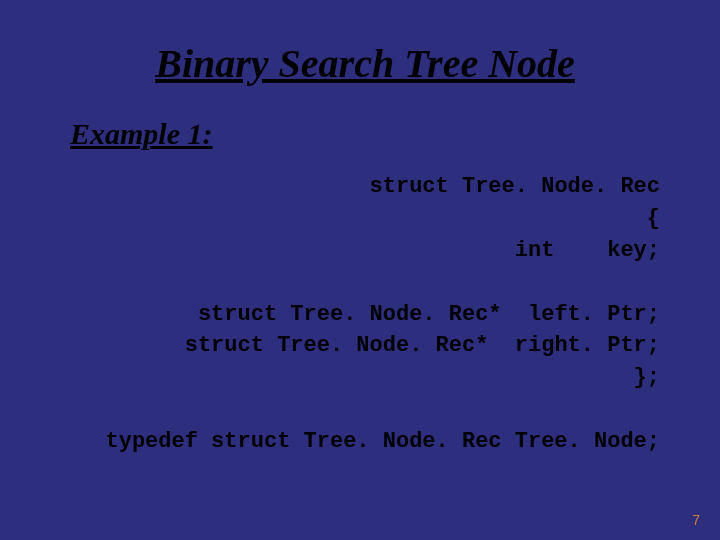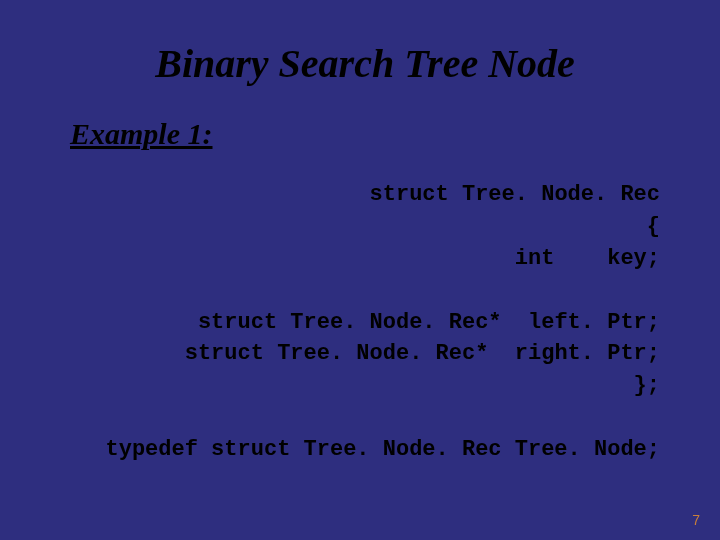--- a/index.html
+++ b/index.html
@@ -18,28 +18,29 @@
     box-sizing: border-box;
     padding: 30px 60px 20px 70px;
   }
   .title {
     text-align: center;
     font-style: italic;
     font-weight: bold;
     font-size: 40px;
     color: #000;
     margin: 10px 0 30px 0;
+    text-decoration: underline;
   }
   .subhead {
     font-style: italic;
     font-weight: bold;
     text-decoration: underline;
     font-size: 30px;
     color: #000;
-    margin-bottom: 28px;
+    margin-bottom: 20px;
   }
   .code {
     font-family: "Courier New", Courier, monospace;
     font-weight: bold;
     font-size: 22px;
     color: #000;
     white-space: pre;
     line-height: 1.45;
     text-align: right;
   }

